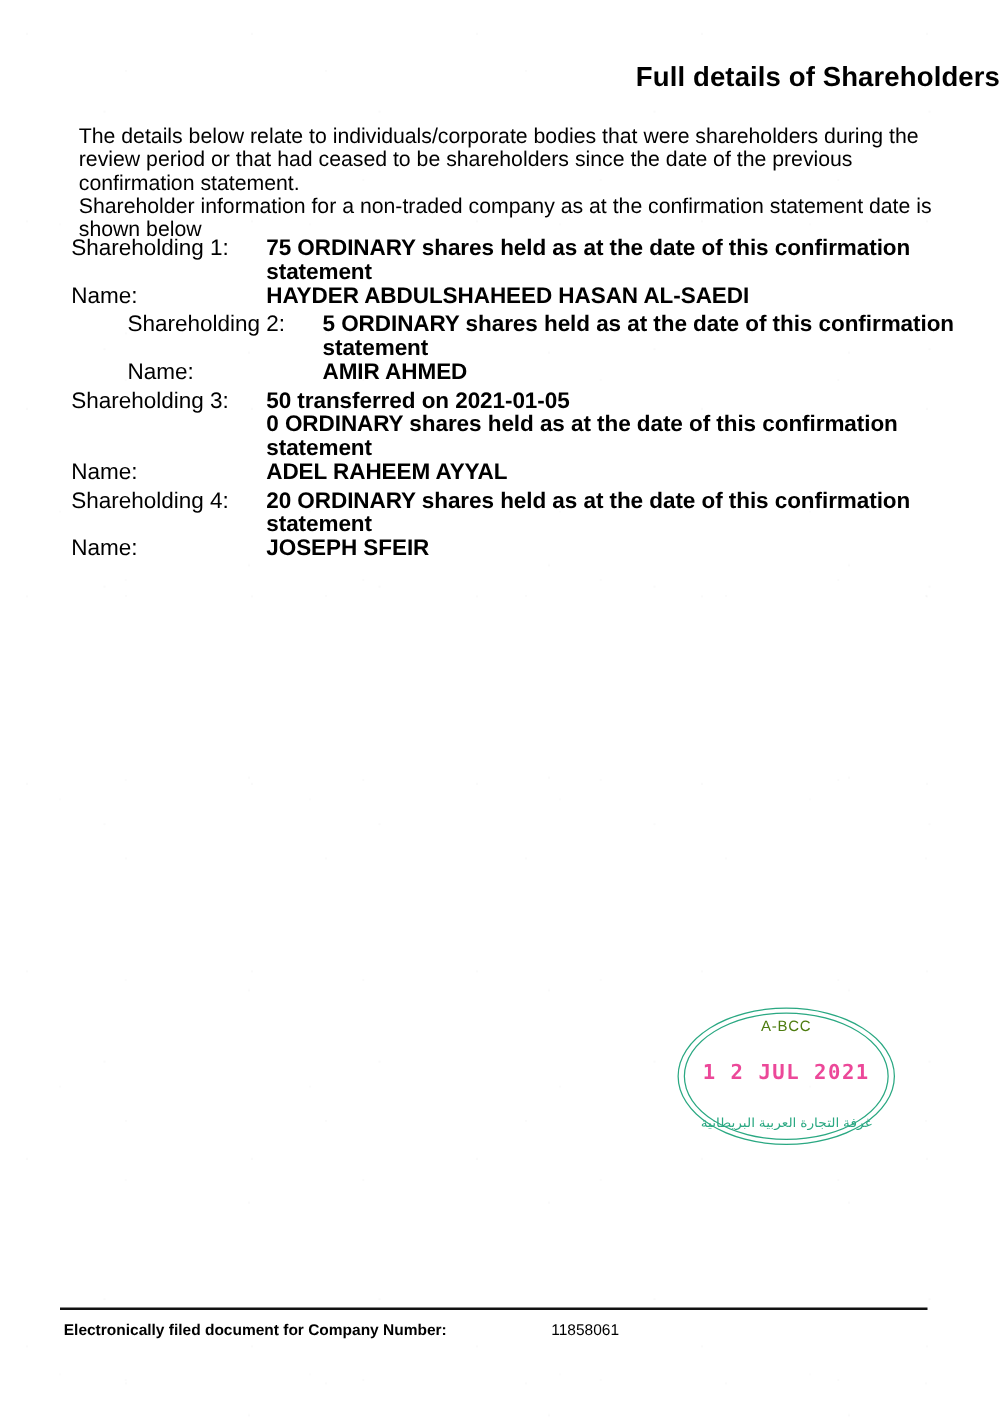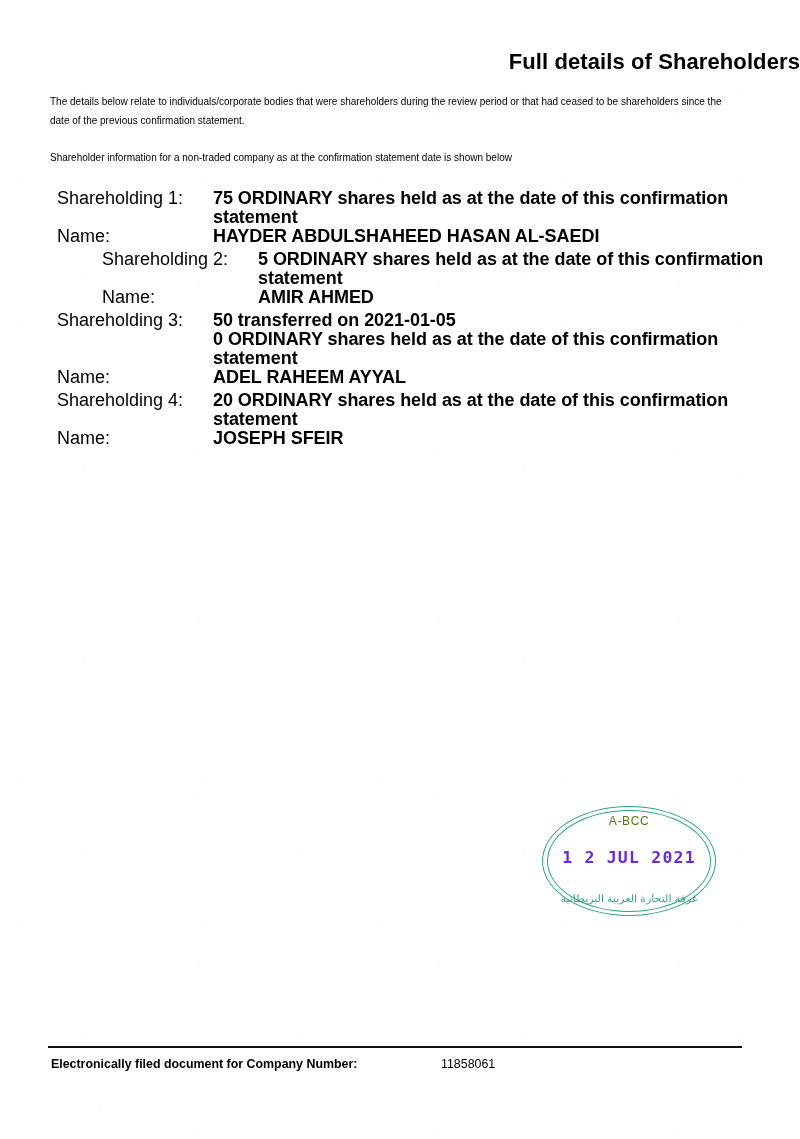--- a/index.html
+++ b/index.html
@@ -42,23 +42,23 @@
     left: 0;
     width: 800px;
     text-align: right;
     font-size: 22px;
     font-weight: bold;
     letter-spacing: 0.1px;
   }
 
   .para {
     position: absolute;
-    left: 50px;
+    left: 63px;
     width: 690px;
-    font-size: 10px;
+    font-size: 17px;
     line-height: 19px;
   }
   #intro-1 { top: 82px; }
   #intro-2 { top: 138px; }
 
   .shareholding-block {
     position: absolute;
     left: 57px;
     width: 700px;
     font-size: 18px;
@@ -118,21 +118,21 @@
     color: #4d7c0f;
     font-size: 12px;
     letter-spacing: 0.6px;
   }
   #stamp-date {
     position: absolute;
     top: 42px;
     left: 0;
     width: 100%;
     text-align: center;
-    color: #6d28d9;
+    color: #ec4899;
     font-family: "DejaVu Sans Mono", monospace;
     font-size: 16.5px;
     font-weight: bold;
     letter-spacing: 1.2px;
   }
   #stamp-arabic {
     position: absolute;
     bottom: 11px;
     left: 0;
     width: 100%;

